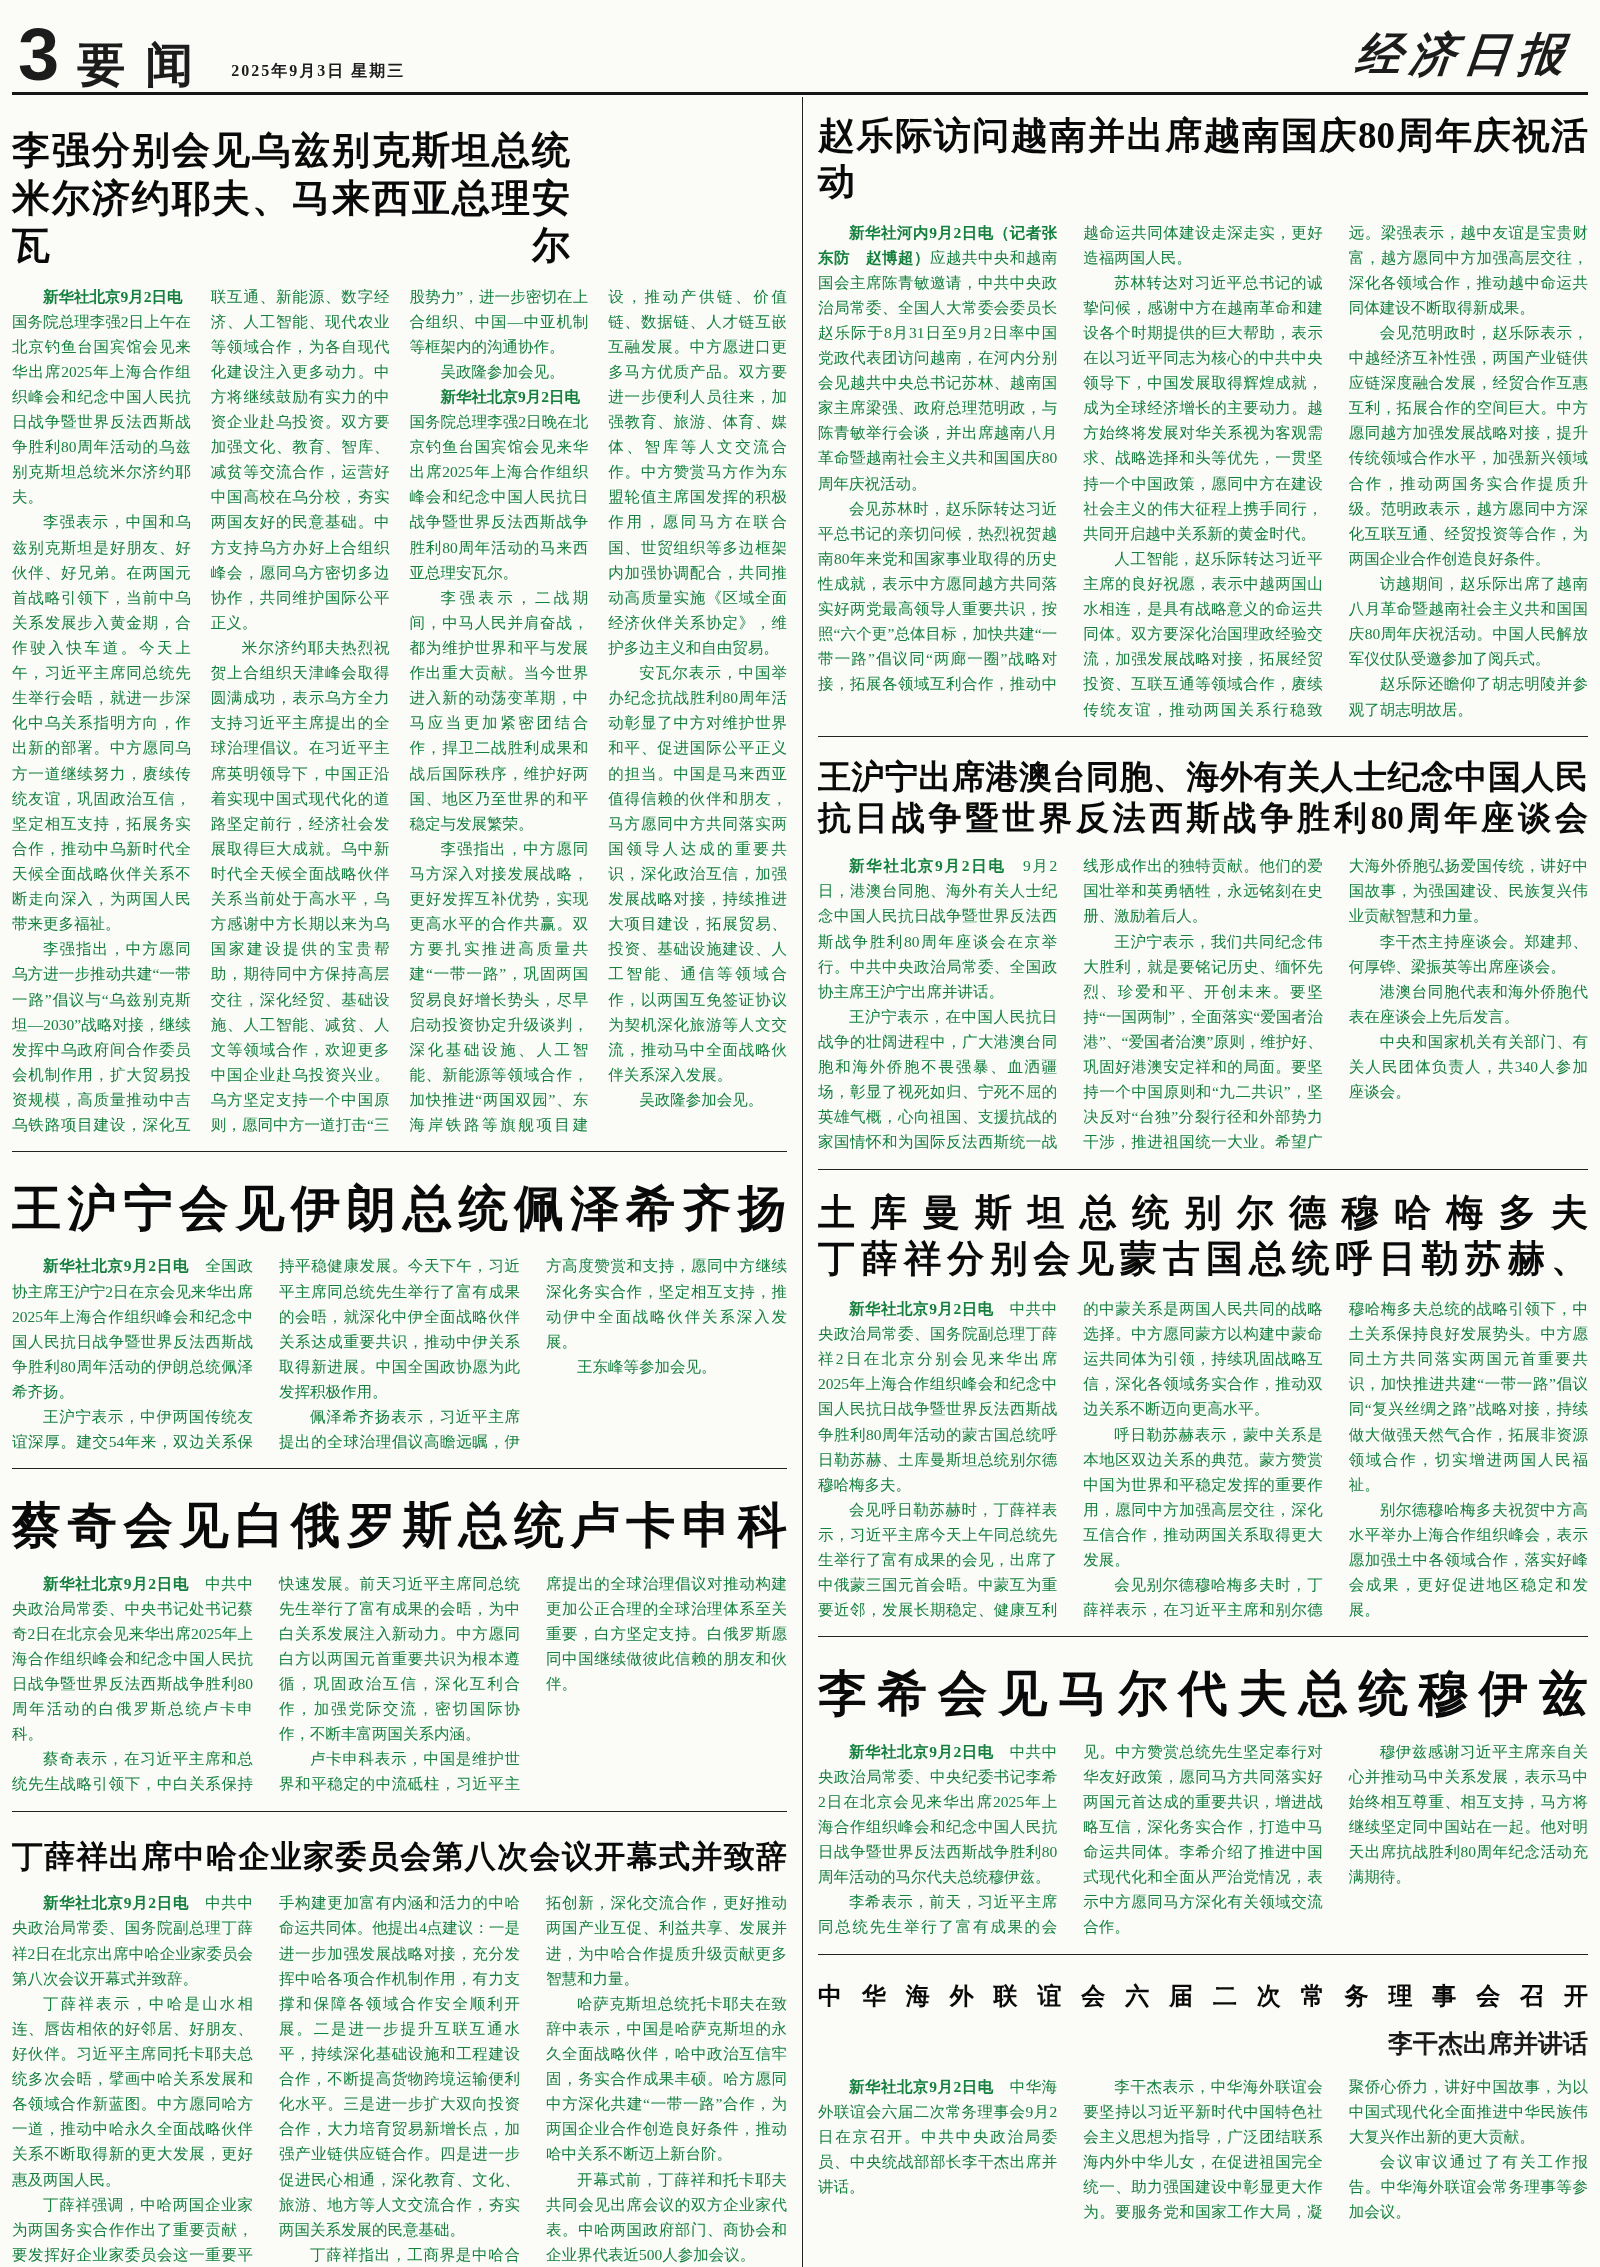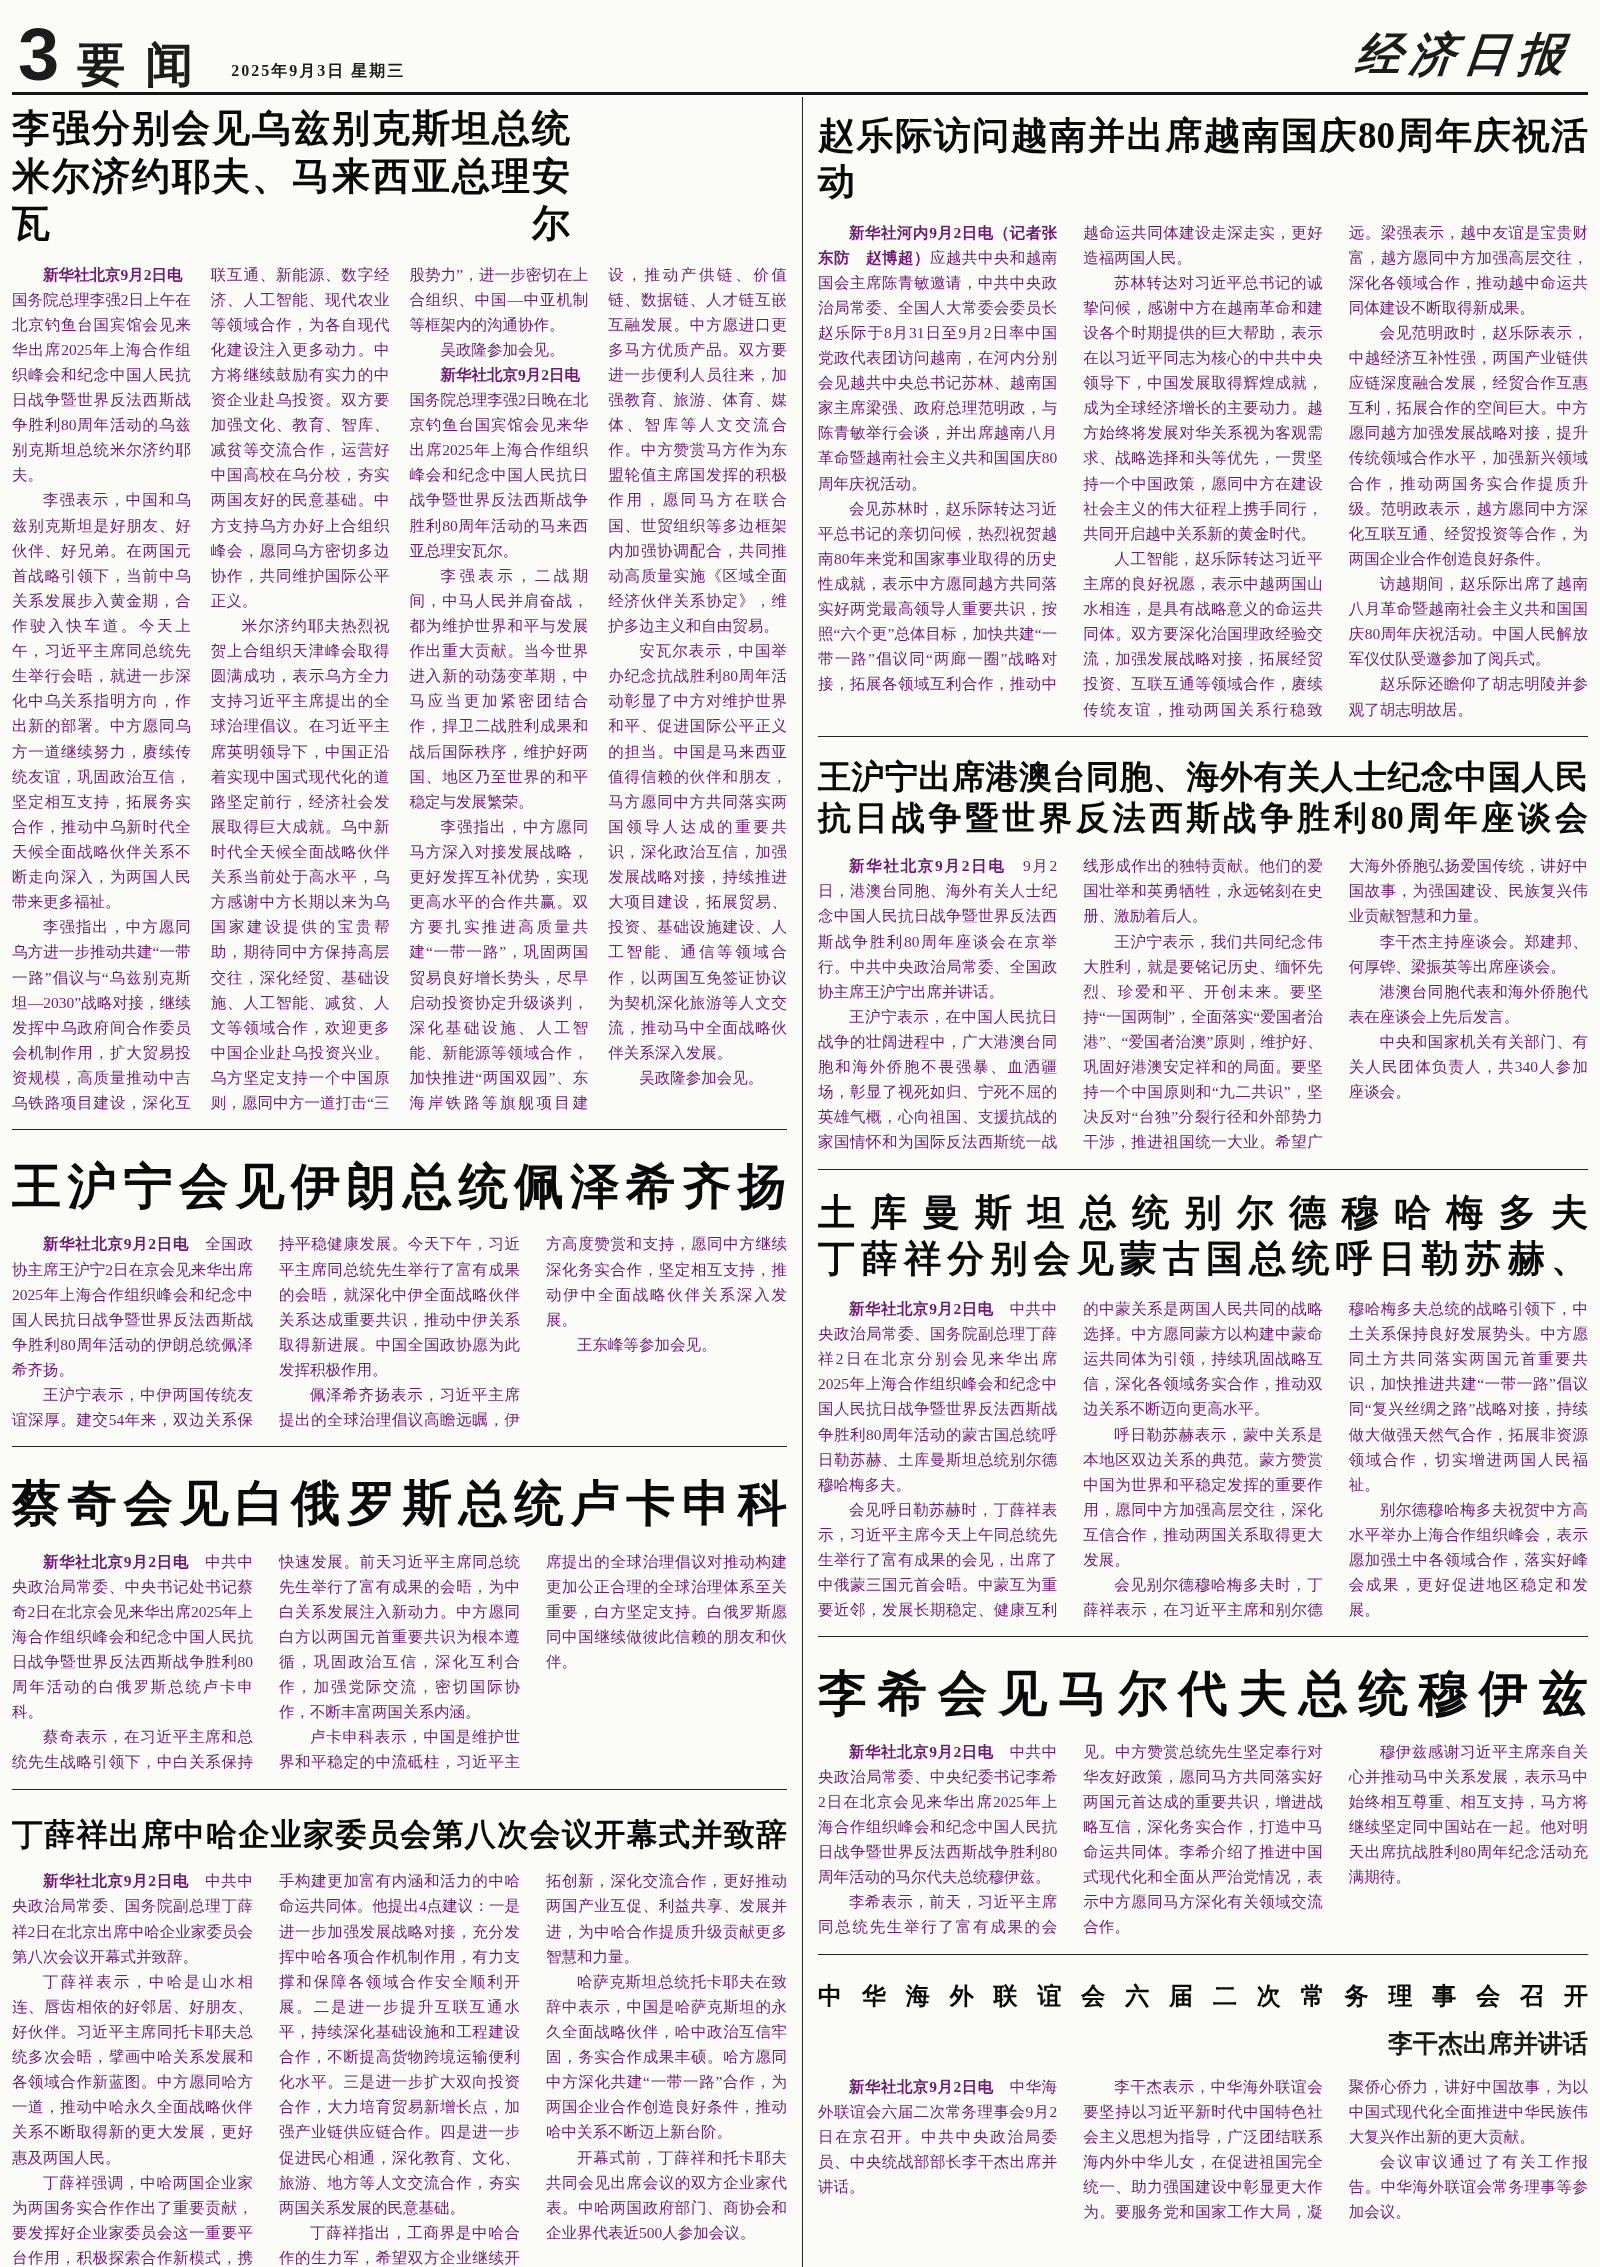--- a/index.html
+++ b/index.html
@@ -21,29 +21,29 @@
   
   .halves{display:flex;margin-top:2px;}
   .half-l{width:775px;padding-right:15px;border-right:1.5px solid #222;}
   .half-r{width:770px;padding-left:15px;}
   
   .article{padding:6px 0 14px 0;}
   .article + .article{border-top:1.5px solid #222;}
   .hl{font-weight:900;color:#0a0a0a;text-align:justify;line-height:1.25;
       margin:14px 0 6px 0;}
   .hl .ln{text-align:justify;text-align-last:justify;-moz-text-align-last:justify;display:block;}
-  .hl-liqiang{font-size:38px;width:72%;margin-top:2px;}
+  .hl-liqiang{font-size:38px;width:72%;margin-top:24px;}
   .hl-zhao{font-size:37px;margin-top:10px;}
   .hl-wzh{font-size:33px;}
   .hl-mid{font-size:49px;margin:20px 0 12px 0;}
   .hl-ding1{font-size:31px;margin:20px 0 12px 0;}
   .hl-ding2{font-size:37px;}
   .hl-lyh{font-size:24px;margin:20px 0 2px 0;}
   .sub-hl{font-size:25px;font-weight:900;text-align:right;margin:16px 0 10px 0;}
-  .body{margin-top:14px;font-size:15.5px;line-height:1.62;text-align:justify;color:#701a75;}
+  .body{margin-top:14px;font-size:15.5px;line-height:1.62;text-align:justify;color:#15803d;}
   .cols3{column-count:3;column-gap:26px;}
   .cols4{column-count:4;column-gap:20px;}
   .para{margin:0;text-indent:2em;}
   .para strong{font-weight:900;}
 </style>
 </head>
 <body>
 
 <div class="page">
 

